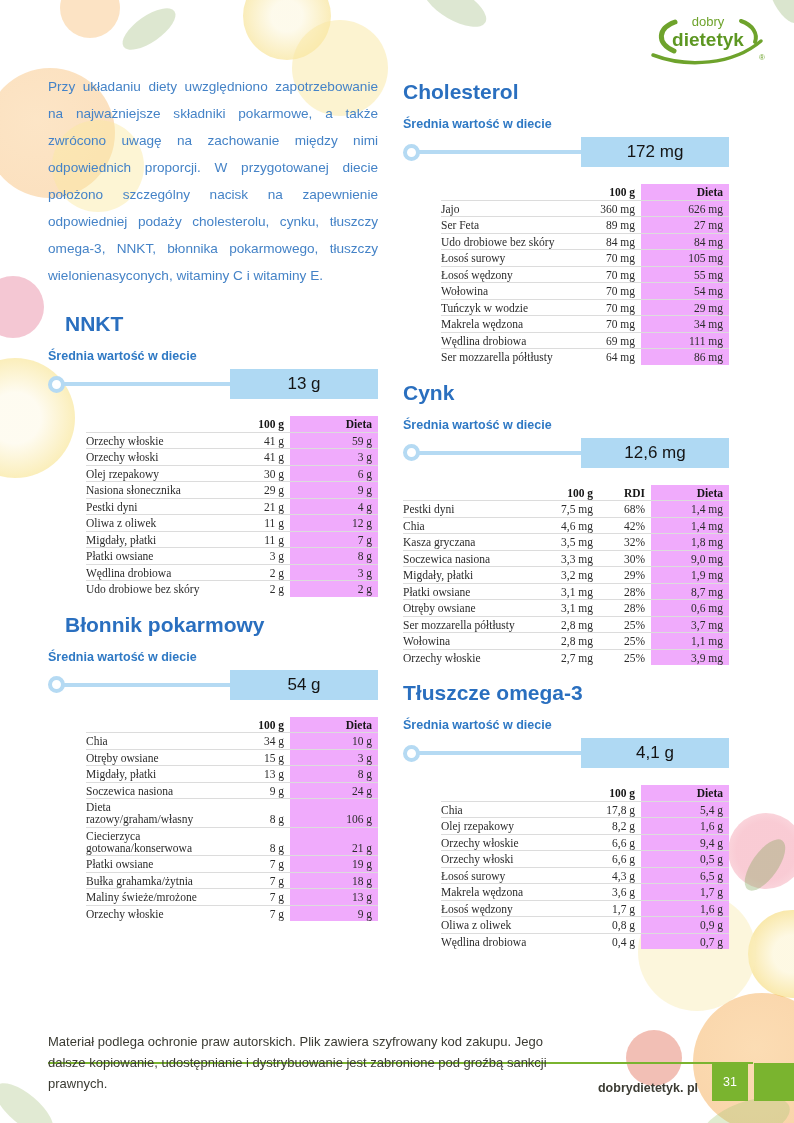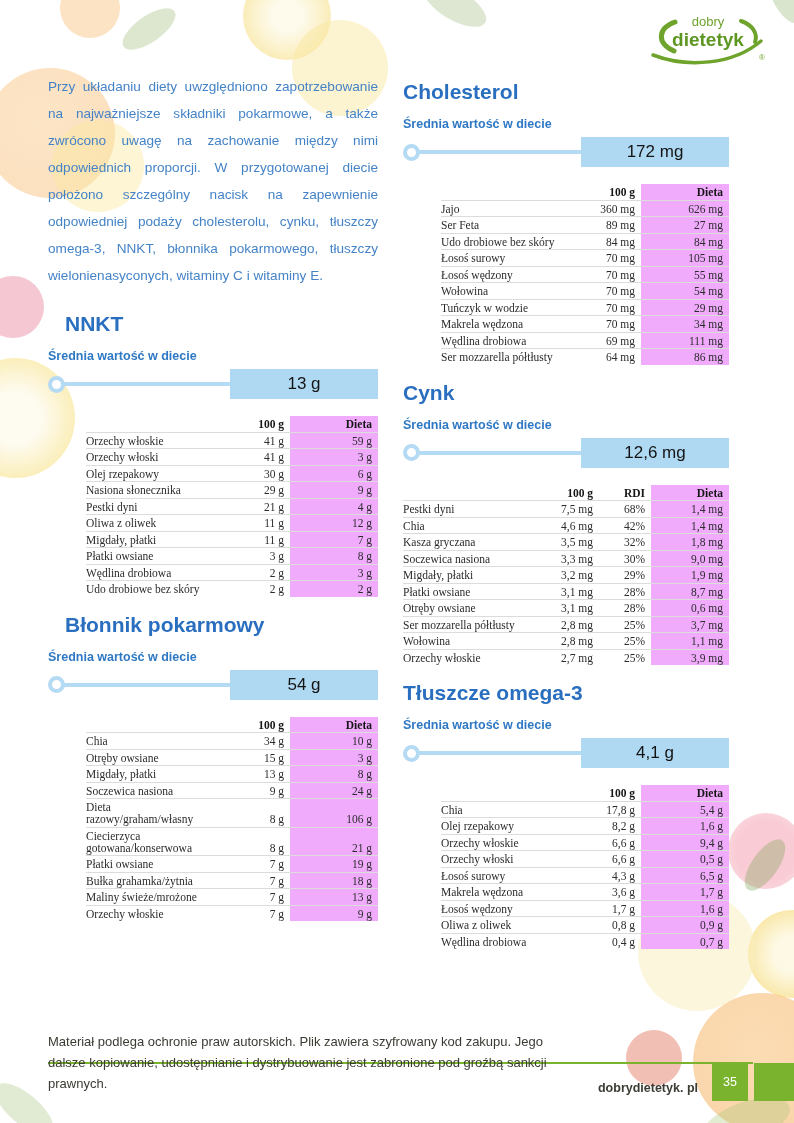--- a/index.html
+++ b/index.html
@@ -470,17 +470,17 @@
                 <td class="num-col dieta">0,7 g</td>
               </tr>
             </tbody>
     </table>
   </section>
 </div>
 
     <div class="footer-line"></div>
     <div class="footer-text">Materiał podlega ochronie praw autorskich. Plik zawiera szyfrowany kod zakupu. Jego dalsze kopiowanie, udostępnianie i dystrybuowanie jest zabronione pod groźbą sankcji prawnych.</div>
     <div class="footer-brand">dobrydietetyk. pl</div>
-    <div class="page-box">35</div>
+    <div class="page-box">31</div>
     <div class="edge-box"></div>
 
   </div>
 </div>
 
 </body></html>

